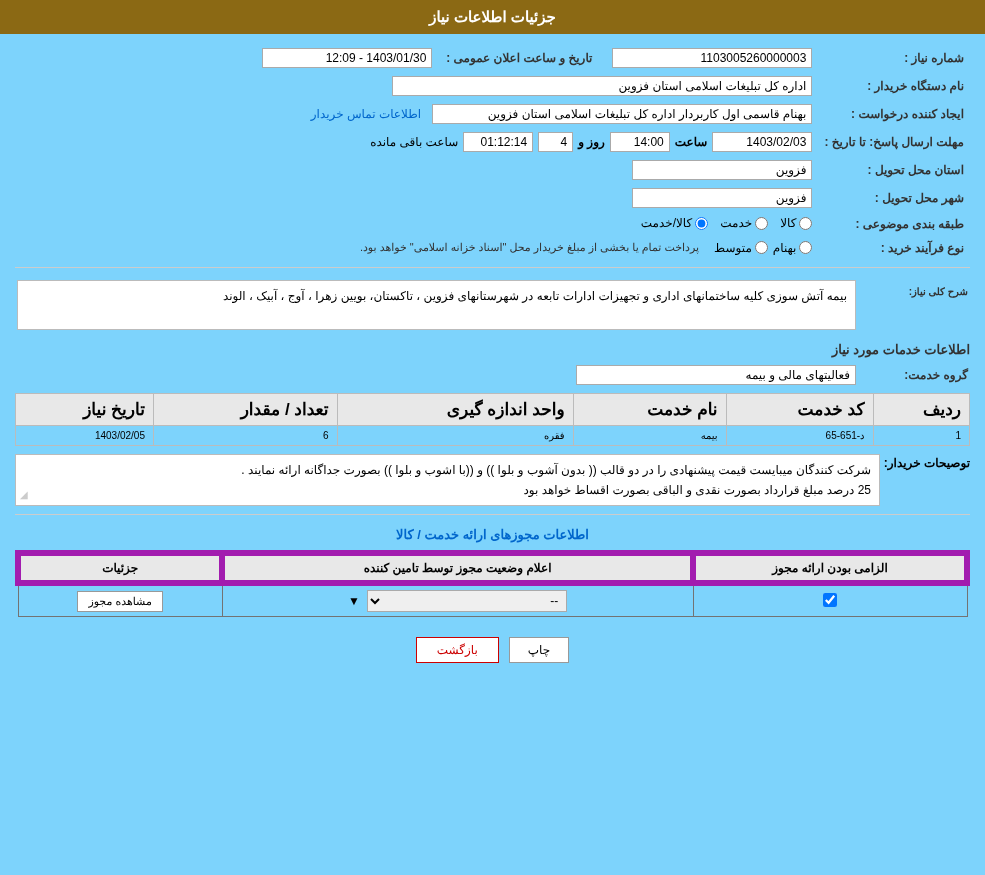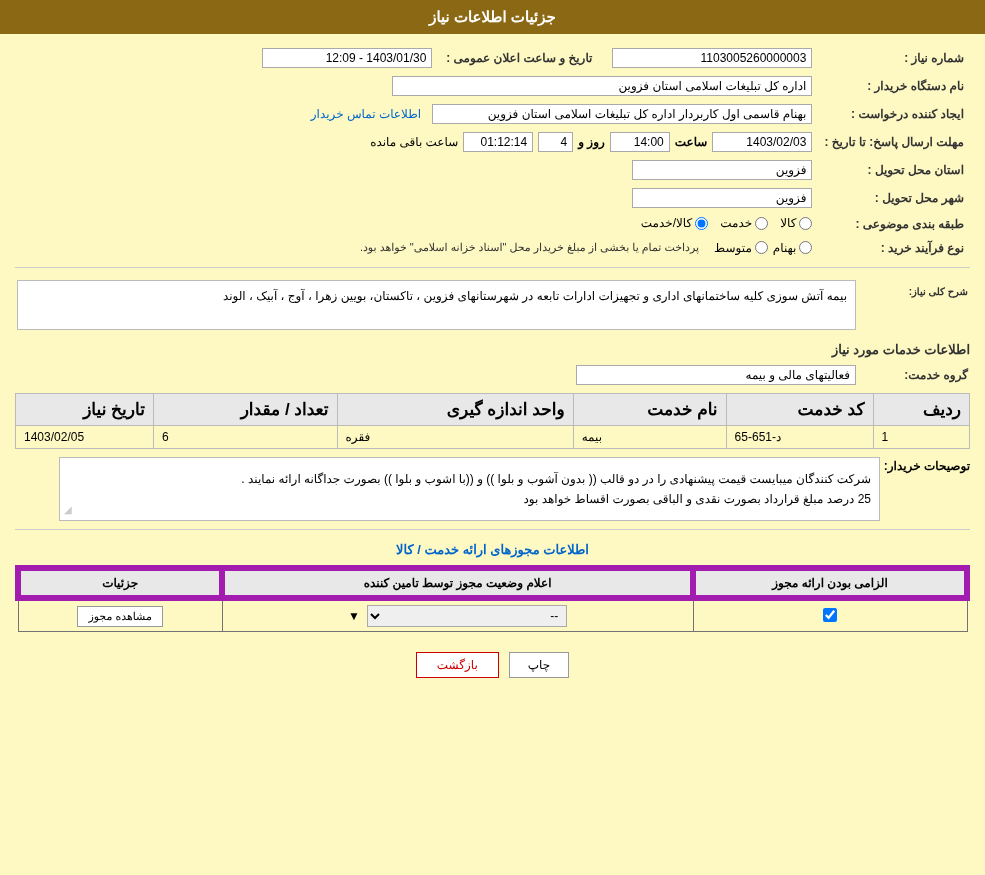--- a/index.html
+++ b/index.html
@@ -5,21 +5,21 @@
     * { box-sizing: border-box; margin: 0; padding: 0; }
     body {
       font-family: Tahoma, Arial, sans-serif;
       font-size: 12px;
       background: #f0f0f0;
       direction: rtl;
     }
     .page-wrapper {
       width: 985px;
       min-height: 875px;
-      background: #fef9c3;
+      background: #7dd3fc;
       margin: 0 auto;
     }
     .header-bar {
       background: #8B6914;
       color: #fff;
       text-align: center;
       padding: 8px 12px;
       font-size: 15px;
       font-weight: bold;
     }
@@ -112,45 +112,44 @@
       background: #e8e8e8;
       border: 1px solid #bbb;
       padding: 5px 8px;
       text-align: right;
       font-size: 17px;
       font-weight: bold;
     }
     .data-table td {
       border: 1px solid #bbb;
       padding: 4px 8px;
-      text-align: left;
-      font-size: 12px;
+      text-align: right;
+      font-size: 10px;
     }
     .buyer-notes {
       display: flex;
       align-items: flex-start;
       margin-top: 6px;
     }
     .buyer-notes-label {
       font-weight: bold;
       white-space: nowrap;
       padding-top: 2px;
       width: 90px;
       text-align: right;
     }
     .buyer-notes-text {
       font-size: 12px;
       line-height: 1.7;
       border: 1px solid #bbb;
-      padding: 11px 8px;
+      padding: 5px 8px;
       flex: 1;
       text-align: right;
       background: #fff;
       position: relative;
-      margin-left: 44px;
     }
     .permits-section-title {
       text-align: center;
       font-weight: bold;
       font-size: 13px;
       color: #0066cc;
       margin: 12px 0 8px 0;
     }
     .permits-table {
       width: 100%;

